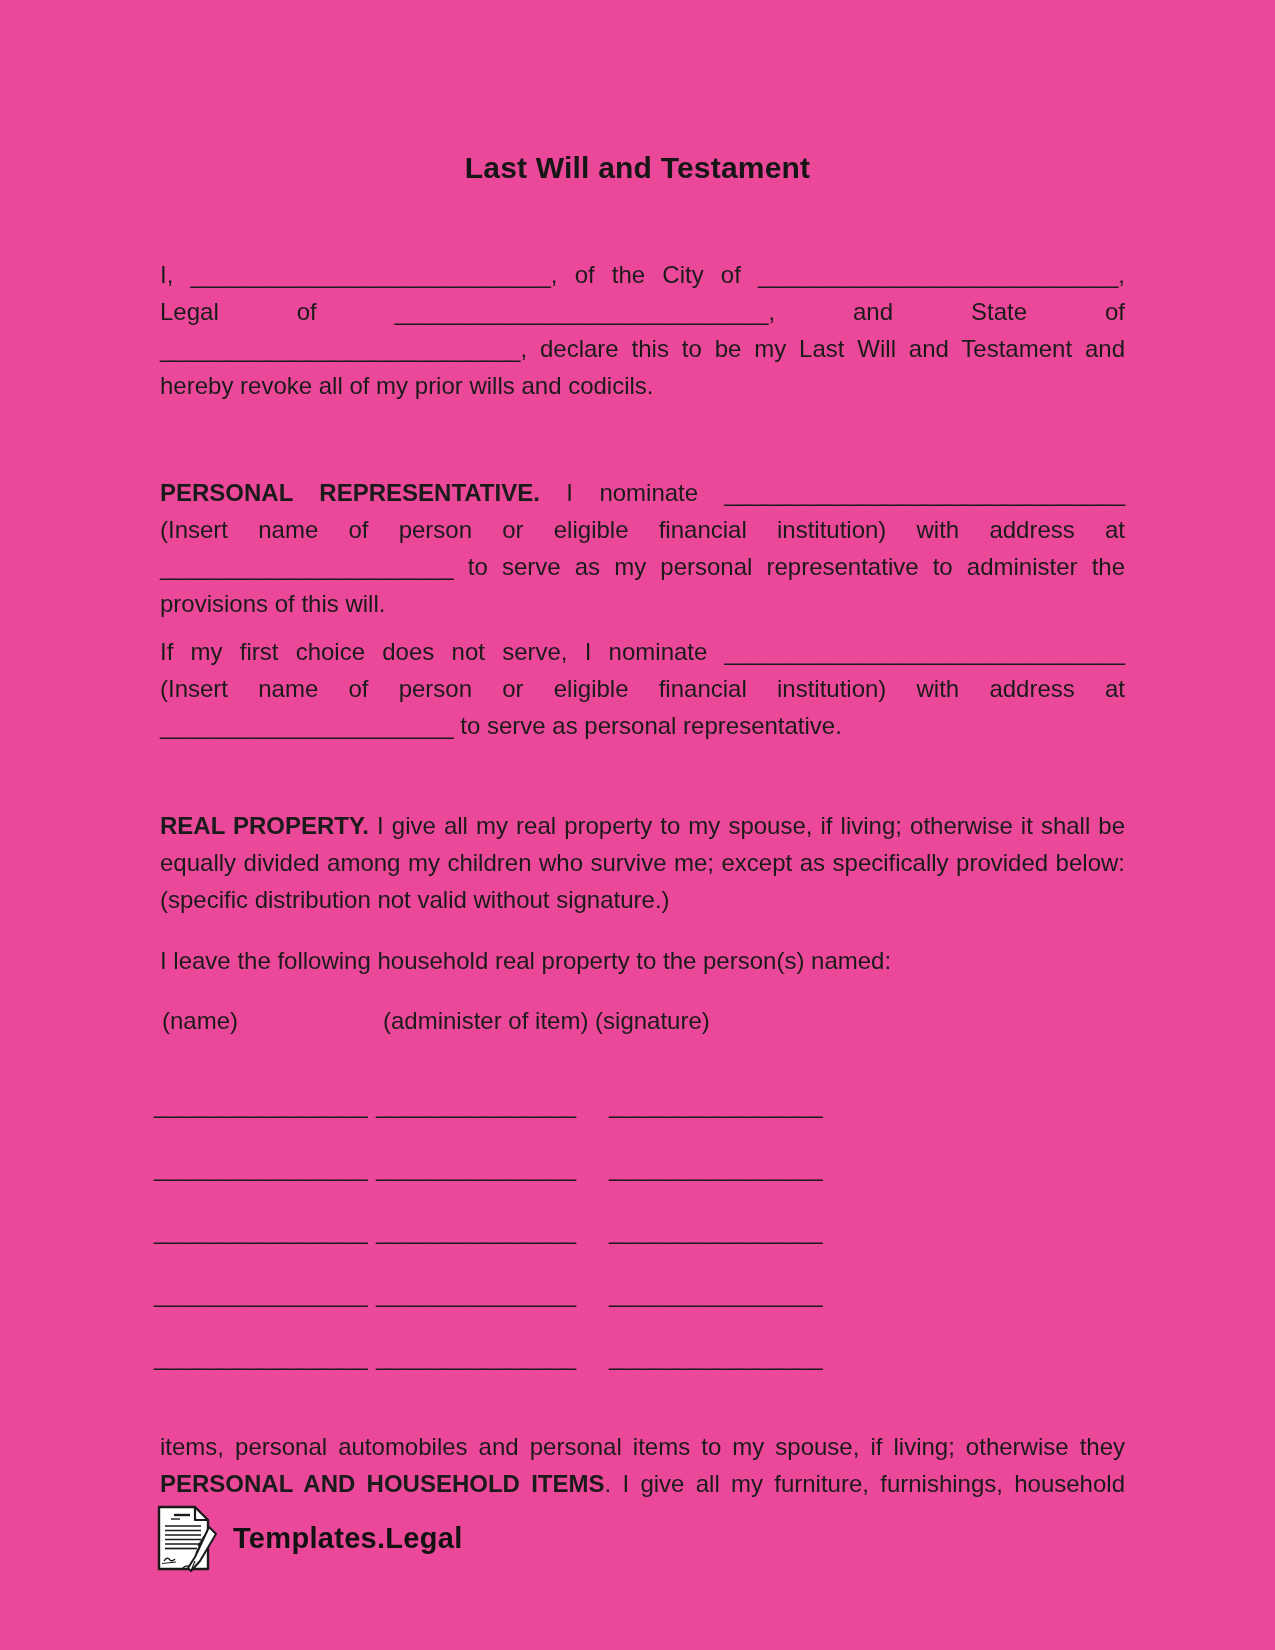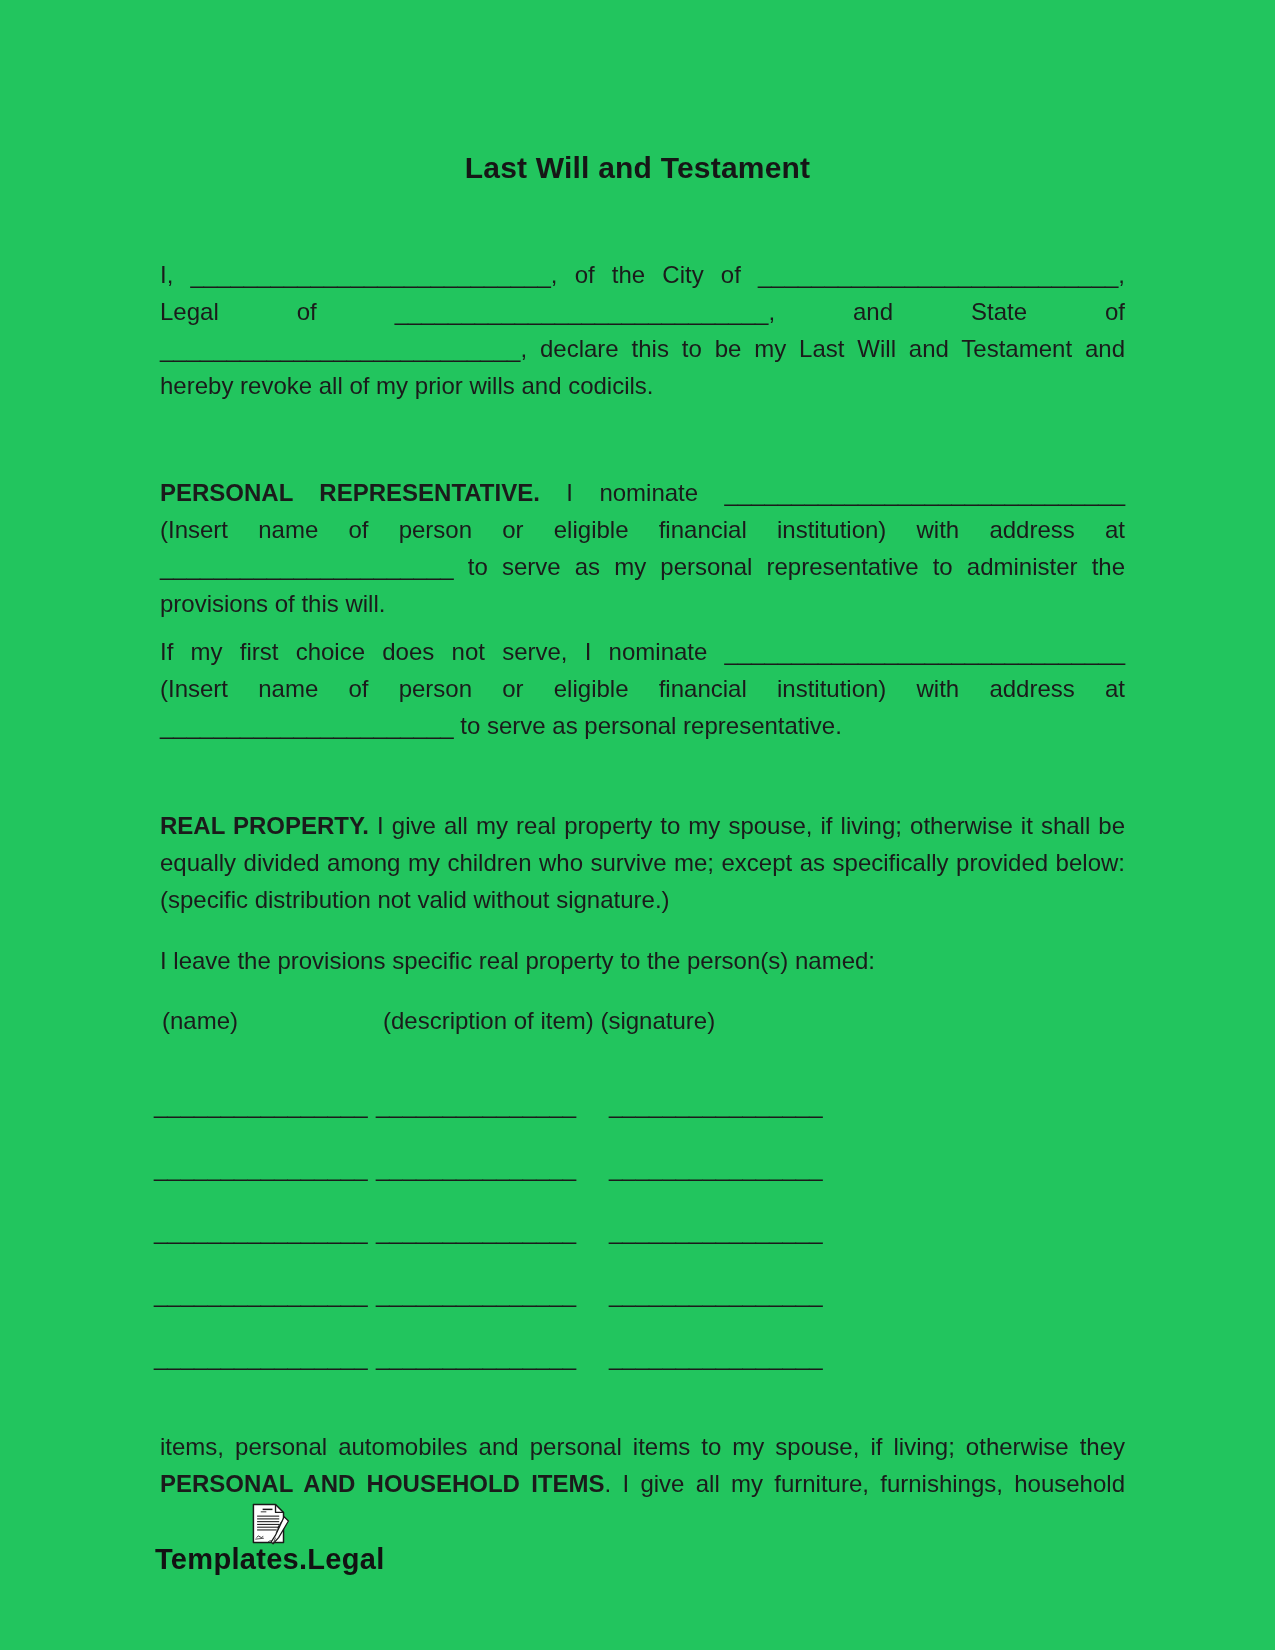--- a/index.html
+++ b/index.html
@@ -1,20 +1,20 @@
 <!DOCTYPE html>
 <html><head>
 <meta charset="utf-8">
 <style>
   html,body { margin:0; padding:0; background:#e8e8e8; }
   .page {
     position:relative;
     width:1275px; height:1650px;
     margin:0 auto;
-    background:#22c55e;
+    background:#ec4899;
     color:#1b1b1b;
     font-family:"Liberation Sans","DejaVu Sans",sans-serif;
     font-size:24px;
     line-height:37px;
     overflow:hidden;
   }
   .blk { position:absolute; left:143px; width:982px; }
   .line { white-space:pre-wrap;margin-left:17px; }
   .line.j { text-align:justify; text-align-last:justify; }
   .b { font-weight:700; }
@@ -26,21 +26,21 @@
   .thead { position:absolute; left:143px; top:1002px; width:982px; height:37px; }
   .thead span { position:absolute; top:0; white-space:pre;margin-left:8px; }
   .trows { position:absolute; left:143px; top:1062px; width:982px;margin-top:24px; }
   .trow { position:relative; height:63px; }
   .trow span { position:absolute; top:0; white-space:pre; }
   .c1 { left:11px; }
   .c2 { left:233px; }
   .c3 { left:466px; }
   .logo {
     position:absolute; left:155px; top:1502px;
-    display:flex; align-items:center; height:72px;flex-direction:column;
+    display:flex; align-items:center; gap:16px; height:72px;
   }
   .logo-text {
     font-weight:700; font-size:29px; color:#121212; letter-spacing:0.3px;
     line-height:29px;
   }
   .logo svg { display:block; }
 </style>
 </head>
 <body>
 
@@ -64,26 +64,26 @@
       <div class="line j"><span>If my first choice does not serve, I nominate ______________________________</span></div>
       <div class="line j"><span>(Insert name of person or eligible financial institution) with address at</span></div>
       <div class="line"><span>______________________ to serve as personal representative.</span></div>
     </div>
   <div class="blk" style="top:807px">
       <div class="line j"><span class="b">REAL PROPERTY. </span><span>I give all my real property to my spouse, if living; otherwise it shall be</span></div>
       <div class="line j"><span>equally divided among my children who survive me; except as specifically provided below:</span></div>
       <div class="line"><span>(specific distribution not valid without signature.)</span></div>
     </div>
   <div class="blk" style="top:942px">
-      <div class="line"><span>I leave the provisions specific real property to the person(s) named:</span></div>
+      <div class="line"><span>I leave the following household real property to the person(s) named:</span></div>
     </div>
 
   <div class="thead">
     <span class="c1">(name)</span>
-    <span style="left:232px">(description of item) (signature)</span>
+    <span style="left:232px">(administer of item) (signature)</span>
   </div>
 
   <div class="trows" id="trows">
       <div class="trow">
         <span class="c1">________________</span>
         <span class="c2">_______________</span>
         <span class="c3">________________</span>
       </div>
       <div class="trow">
         <span class="c1">________________</span>

